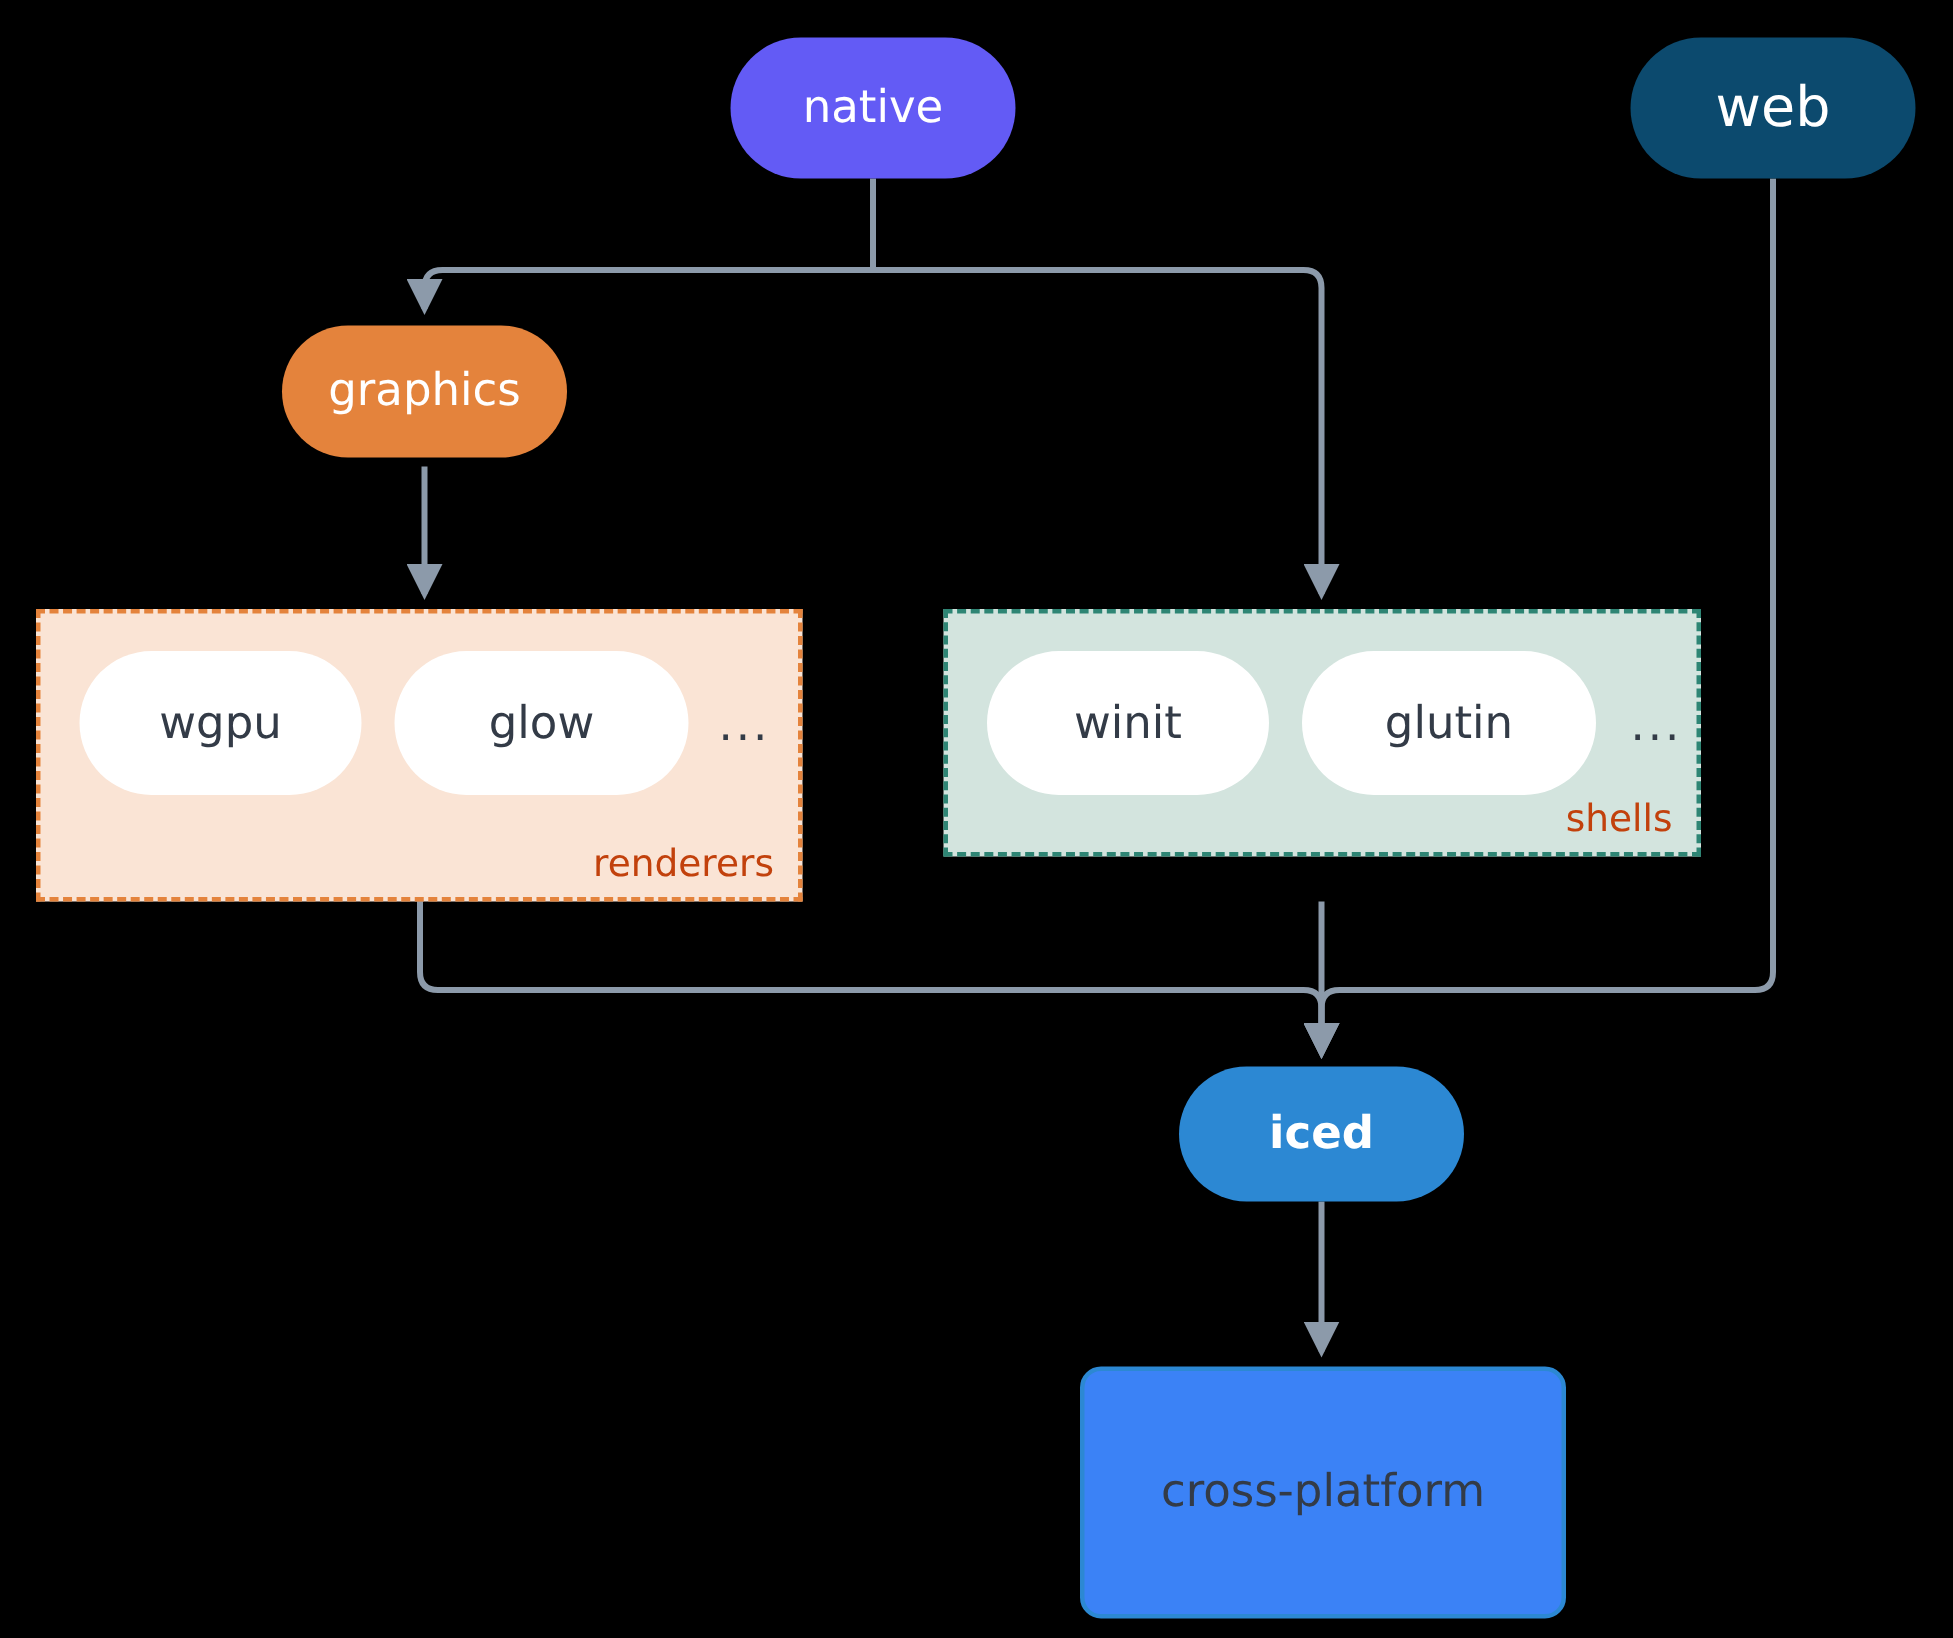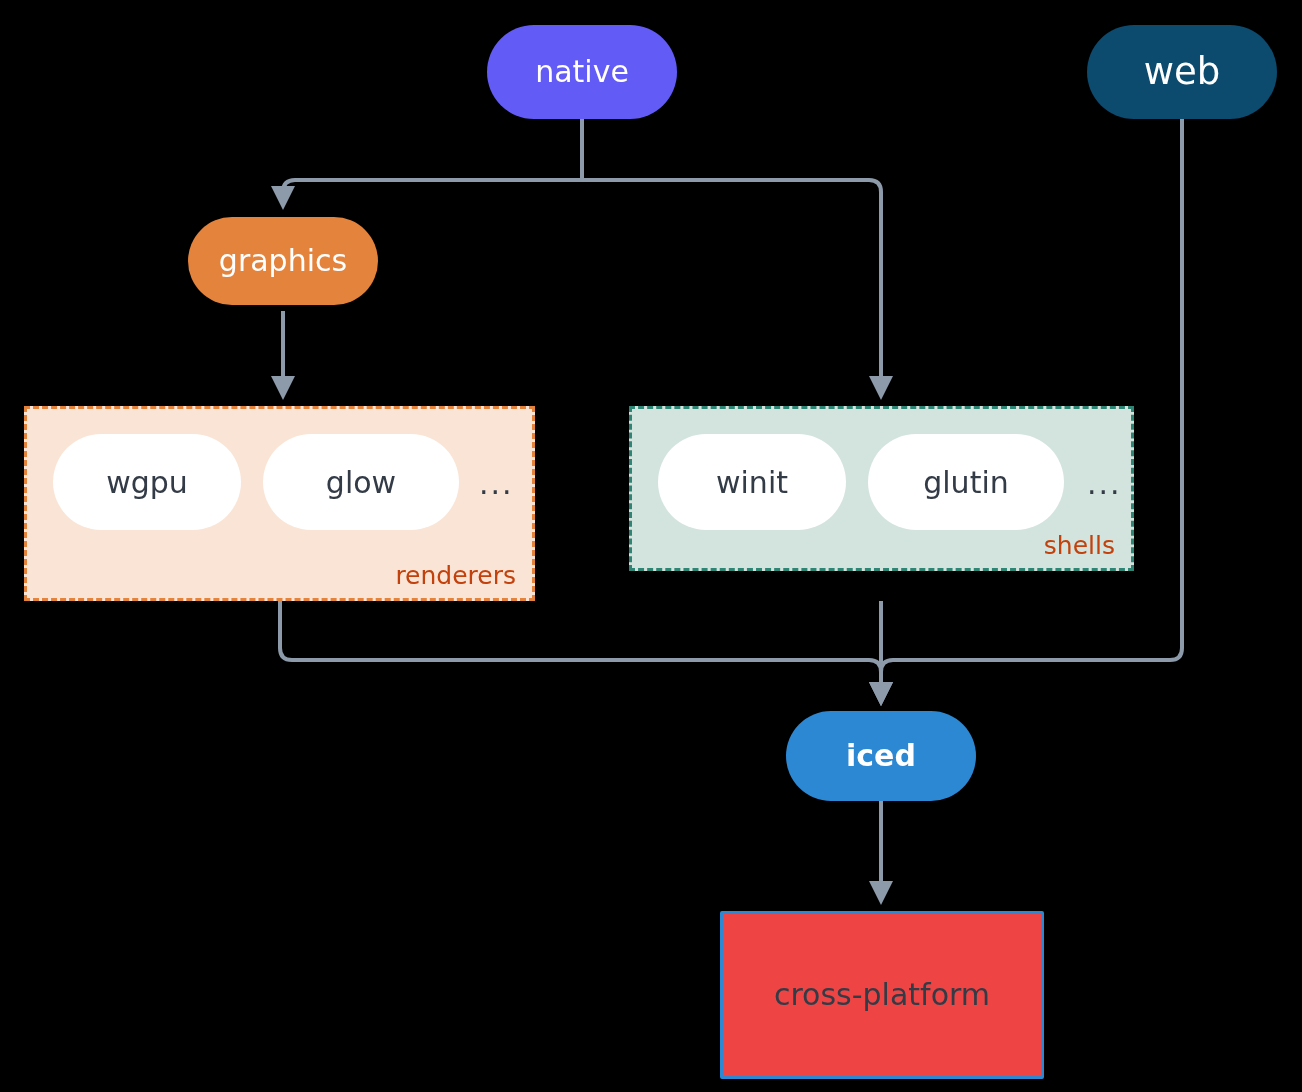--- a/index.html
+++ b/index.html
@@ -63,23 +63,23 @@
     left: 786px;  top: 711px; width: 190px; height: 90px;
     background: #2C88D3;
     color: #ffffff;
     font-size: 30px;
     font-weight: bold;
   }
 
   
   .node-app {
     left: 720px; top: 911px; width: 324px; height: 168px;
-    background: #ef4444;
+    background: #3b82f6;
     border: 3px solid #2C88D3;
-    border-radius: 2px;
+    border-radius: 14px;
     color: #333B47;
     font-size: 30px;
     flex-direction: column;
     line-height: 1.55;
   }
 
   
   .cluster {
     position: absolute;
     box-sizing: border-box;

